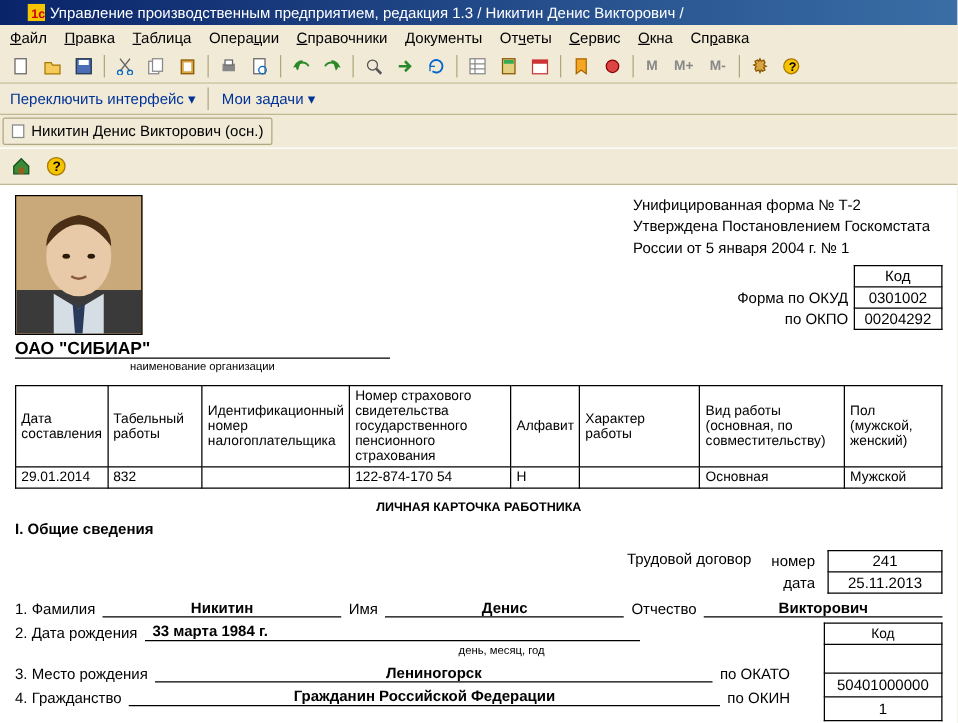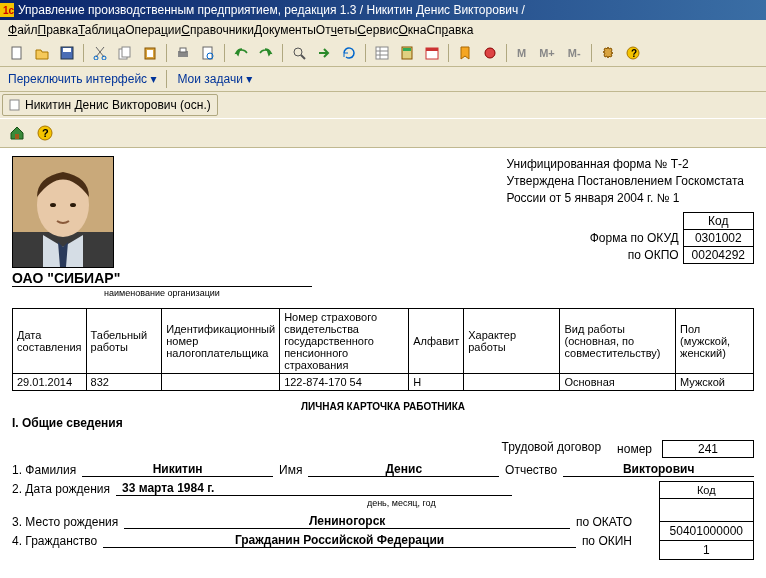--- a/index.html
+++ b/index.html
@@ -1,18 +1,18 @@
 <!DOCTYPE html>
 <html><head>
 <meta charset="utf-8">
 <style>
 html,body{margin:0;padding:0;font-family:"MS Sans Serif",Tahoma,Arial,sans-serif;font-size:11px;color:#000;background:#f0ead6}
-.titlebar{background:linear-gradient(to right,#0a246a,#3a6ea5);color:#fff;padding:3px 0;font-size:12px;display:flex;align-items:center;gap:4px}
+.titlebar{background:linear-gradient(to right,#0a246a,#3a6ea5);color:#fff;padding:3px 22px;font-size:12px;display:flex;align-items:center;gap:4px}
 .titlebar svg{flex:none}
-.menubar{background:#f0ead6;padding:3px 8px;display:flex;font-size:12px}
+.menubar{background:#f0ead6;padding:3px 8px;display:flex;gap:14px;font-size:12px}
 .menubar span{cursor:pointer}
 .menubar u{text-decoration:underline}
 .toolbar{background:#f0ead6;padding:2px 6px;display:flex;align-items:center;gap:3px;border-bottom:1px solid #c0b890}
 .toolbar-sep{width:1px;height:18px;background:#b0a880;margin:0 2px}
 .tbtn{width:20px;height:20px;display:flex;align-items:center;justify-content:center;cursor:pointer;border:1px solid transparent}
 .tbtn.wide{width:auto;padding:0 4px;font-weight:bold;color:#888}
 .sub-toolbar{background:#f0ead6;padding:3px 8px;display:flex;align-items:center;gap:8px;border-bottom:1px solid #c0b890;font-size:12px}
 .sub-toolbar .link{color:#003399;cursor:pointer}
 .doc-tab{background:#f0ead6;padding:3px 6px;display:flex;align-items:center;gap:4px;border:1px solid #b0a880;border-radius:2px;margin:2px;width:fit-content;font-size:12px}
 .local-toolbar{background:#f0ead6;padding:3px 6px;display:flex;align-items:center;gap:6px;border-top:1px solid #fff;border-bottom:1px solid #c0b890}
@@ -300,20 +300,24 @@
   <div class="h-sub">I. Общие сведения</div>
 
   <div class="contract-block">
     <span>Трудовой договор</span>
     <table>
       <tbody>
           <tr>
             <td class="lab">номер</td>
             <td style="min-width:70px">241</td>
           </tr>
+      <tr>
+            <td class="lab">дата</td>
+            <td>25.11.2013</td>
+          </tr>
     </tbody>
       </table>
   </div>
 
   <div class="field-row">
     <span class="field-label">1. Фамилия</span>
     <span class="field-value">Никитин</span>
     <span class="field-label">Имя</span>
     <span class="field-value">Денис</span>
     <span class="field-label">Отчество</span>

